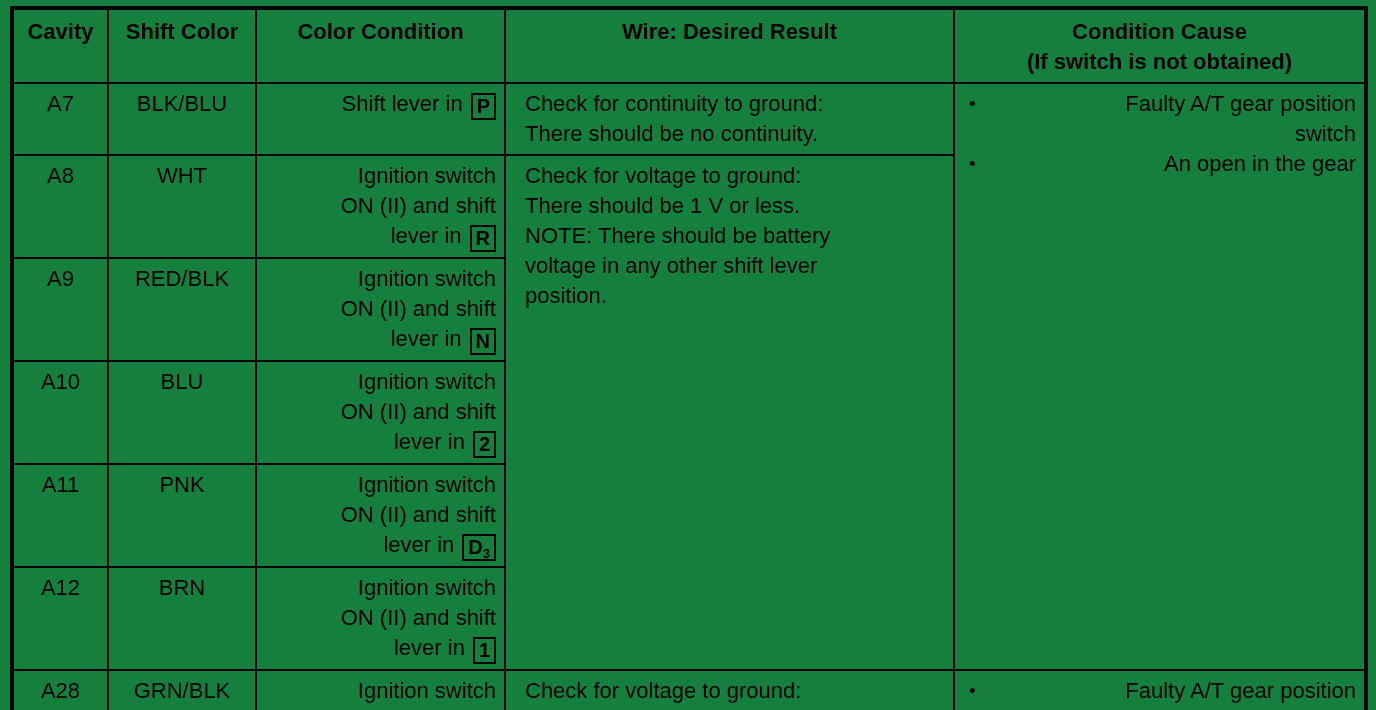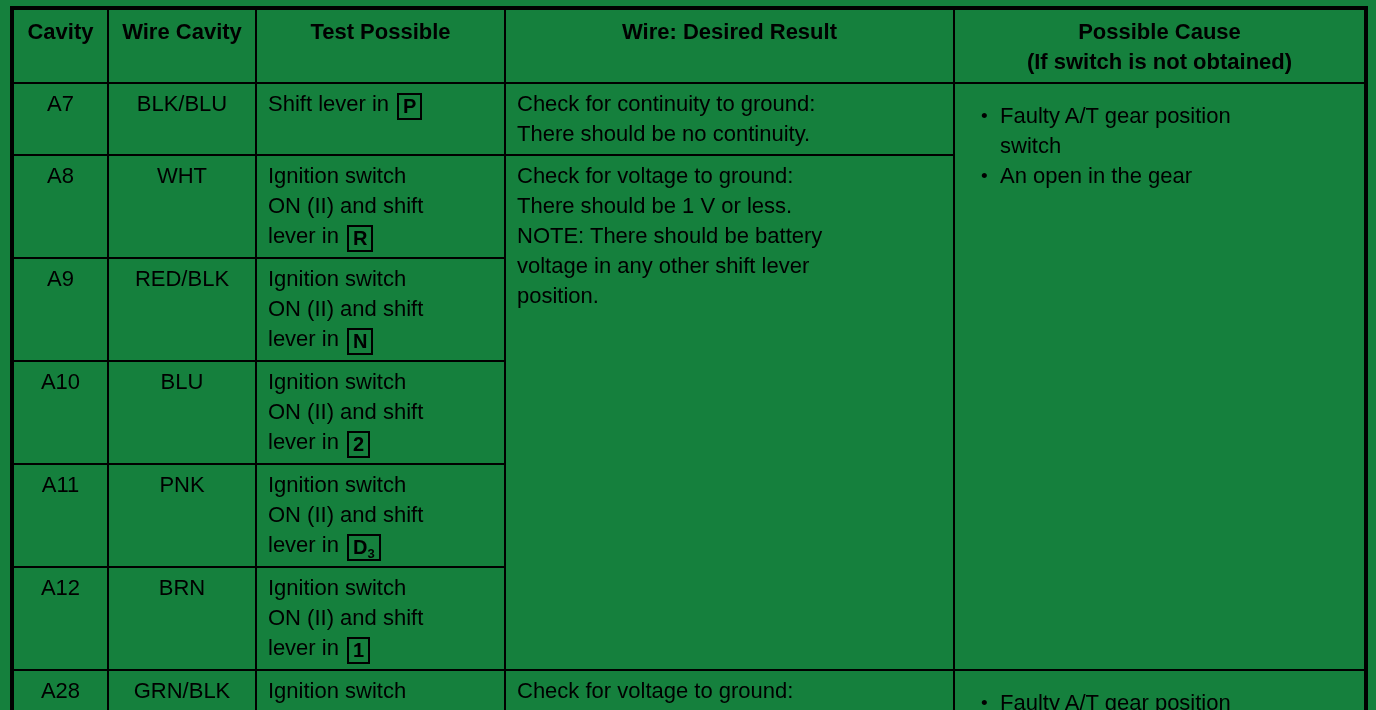--- a/index.html
+++ b/index.html
@@ -39,27 +39,28 @@
     line-height: 30px;
     overflow: hidden;
   }
   th {
     font-weight: bold;
     text-align: center;
     padding-top: 7px;
   }
   td.center { text-align: center; }
   .ml { white-space: pre-line; }
-  td.cond { padding-left: 11px; }
-  td.result { padding-left: 11px; }
+  td.cond { padding-left: 11px; text-align: right; }
+  td.result { padding-left: 19px; }
   td.causes { padding-left: 6px; }
   ul.cause-list {
-    margin: 12px;
+    margin: 0;
     padding: 0;
     list-style: none;
+    text-align: right;
   }
   ul.cause-list li {
     position: relative;
     padding-left: 27px;
     white-space: pre-line;
   }
   ul.cause-list li::before {
     content: "\2022";
     position: absolute;
     left: 8px;
@@ -94,25 +95,25 @@
       <col style="width:96px">
       <col style="width:148px">
       <col style="width:249px">
       <col style="width:449px">
       <col style="width:412px">
     </colgroup>
 
     <tbody>
         <tr style="height:62px">
       <th>Cavity</th>
-      <th>Wire Cavity</th>
-      <th>Test Possible</th>
+      <th>Shift Color</th>
+      <th>Color Condition</th>
       <th>Wire: Desired Result</th>
       <th>
-        <span class="hdr-line">Possible Cause</span>
+        <span class="hdr-line">Condition Cause</span>
         <span class="hdr-line">(If switch is not obtained)</span>
       </th>
     </tr>
 
     <tr style="height:60px">
       <td class="center">A7</td>
       <td class="center">BLK/BLU</td>
       <td class="cond"><span class="ml">Shift lever in</span><span class="sym"><span>P</span><span class="sub"></span></span></td>
       <td class="result ml">Check for continuity to ground:
 There should be no continuity.</td>

